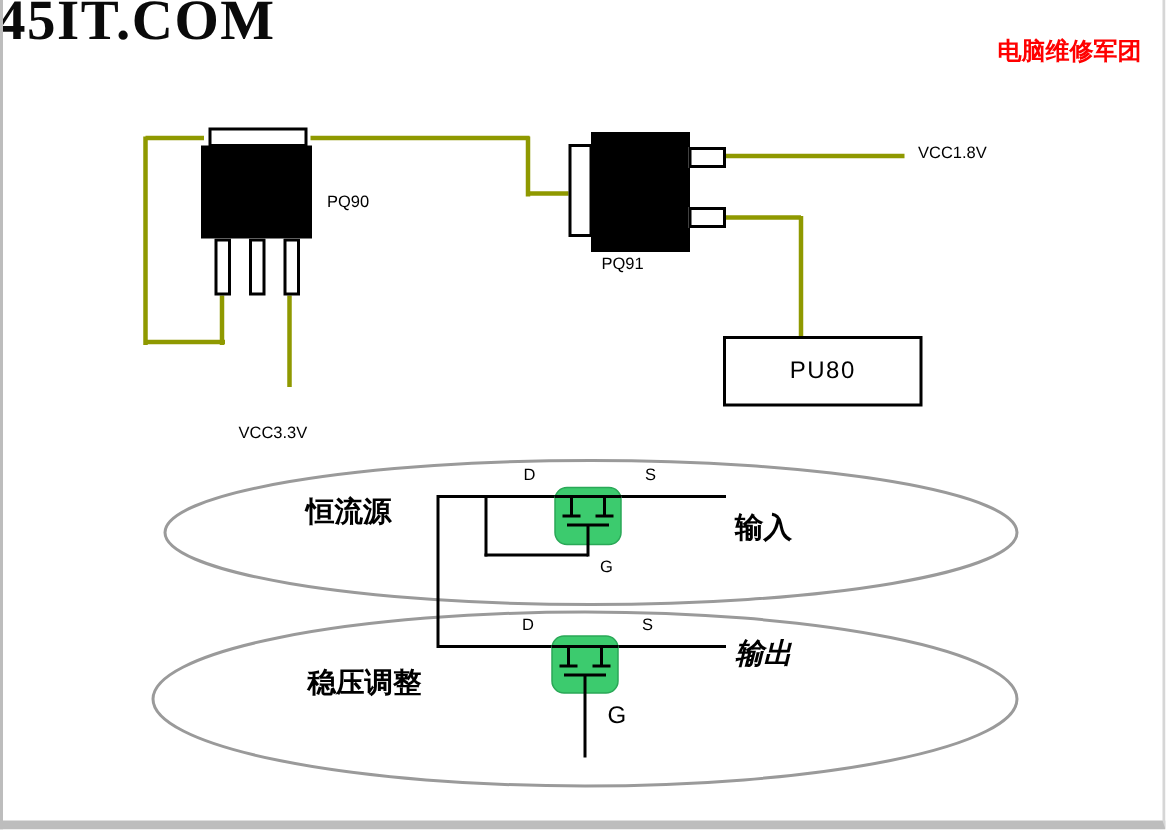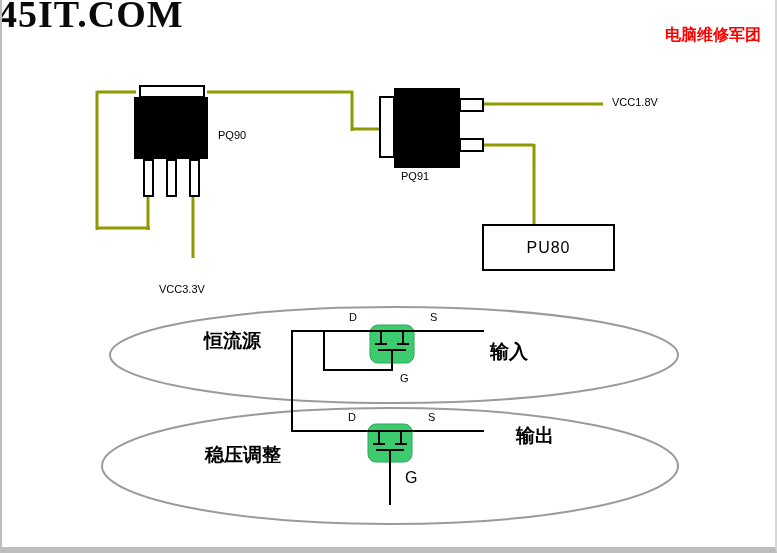--- a/index.html
+++ b/index.html
@@ -134,21 +134,21 @@
 
   <div class="abs lbl-cn" style="left:202px;top:328px;">恒流源</div>
   <div class="abs lbl" style="left:347px;top:311px;">D</div>
   <div class="abs lbl" style="left:428px;top:311px;">S</div>
   <div class="abs lbl-cn" style="left:488px;top:339px;">输入</div>
   <div class="abs lbl" style="left:398px;top:372px;">G</div>
 
   <div class="abs lbl-cn" style="left:203px;top:442px;">稳压调整</div>
   <div class="abs lbl" style="left:346px;top:411px;">D</div>
   <div class="abs lbl" style="left:426px;top:411px;">S</div>
-  <div class="abs lbl-cn" style="left:514px;top:423px;">输出</div>
+  <div class="abs lbl-cn" style="left:488px;top:423px;font-style:italic;">输出</div>
   <div class="abs lbl" style="left:403px;top:469px;font-size:16px;">G</div>
 
   <div class="abs watermark">45IT.COM</div>
   <div class="abs brand">
     <div class="brand-1">电脑维修军团</div>
   </div>
 
 </div>
 
 </body></html>

